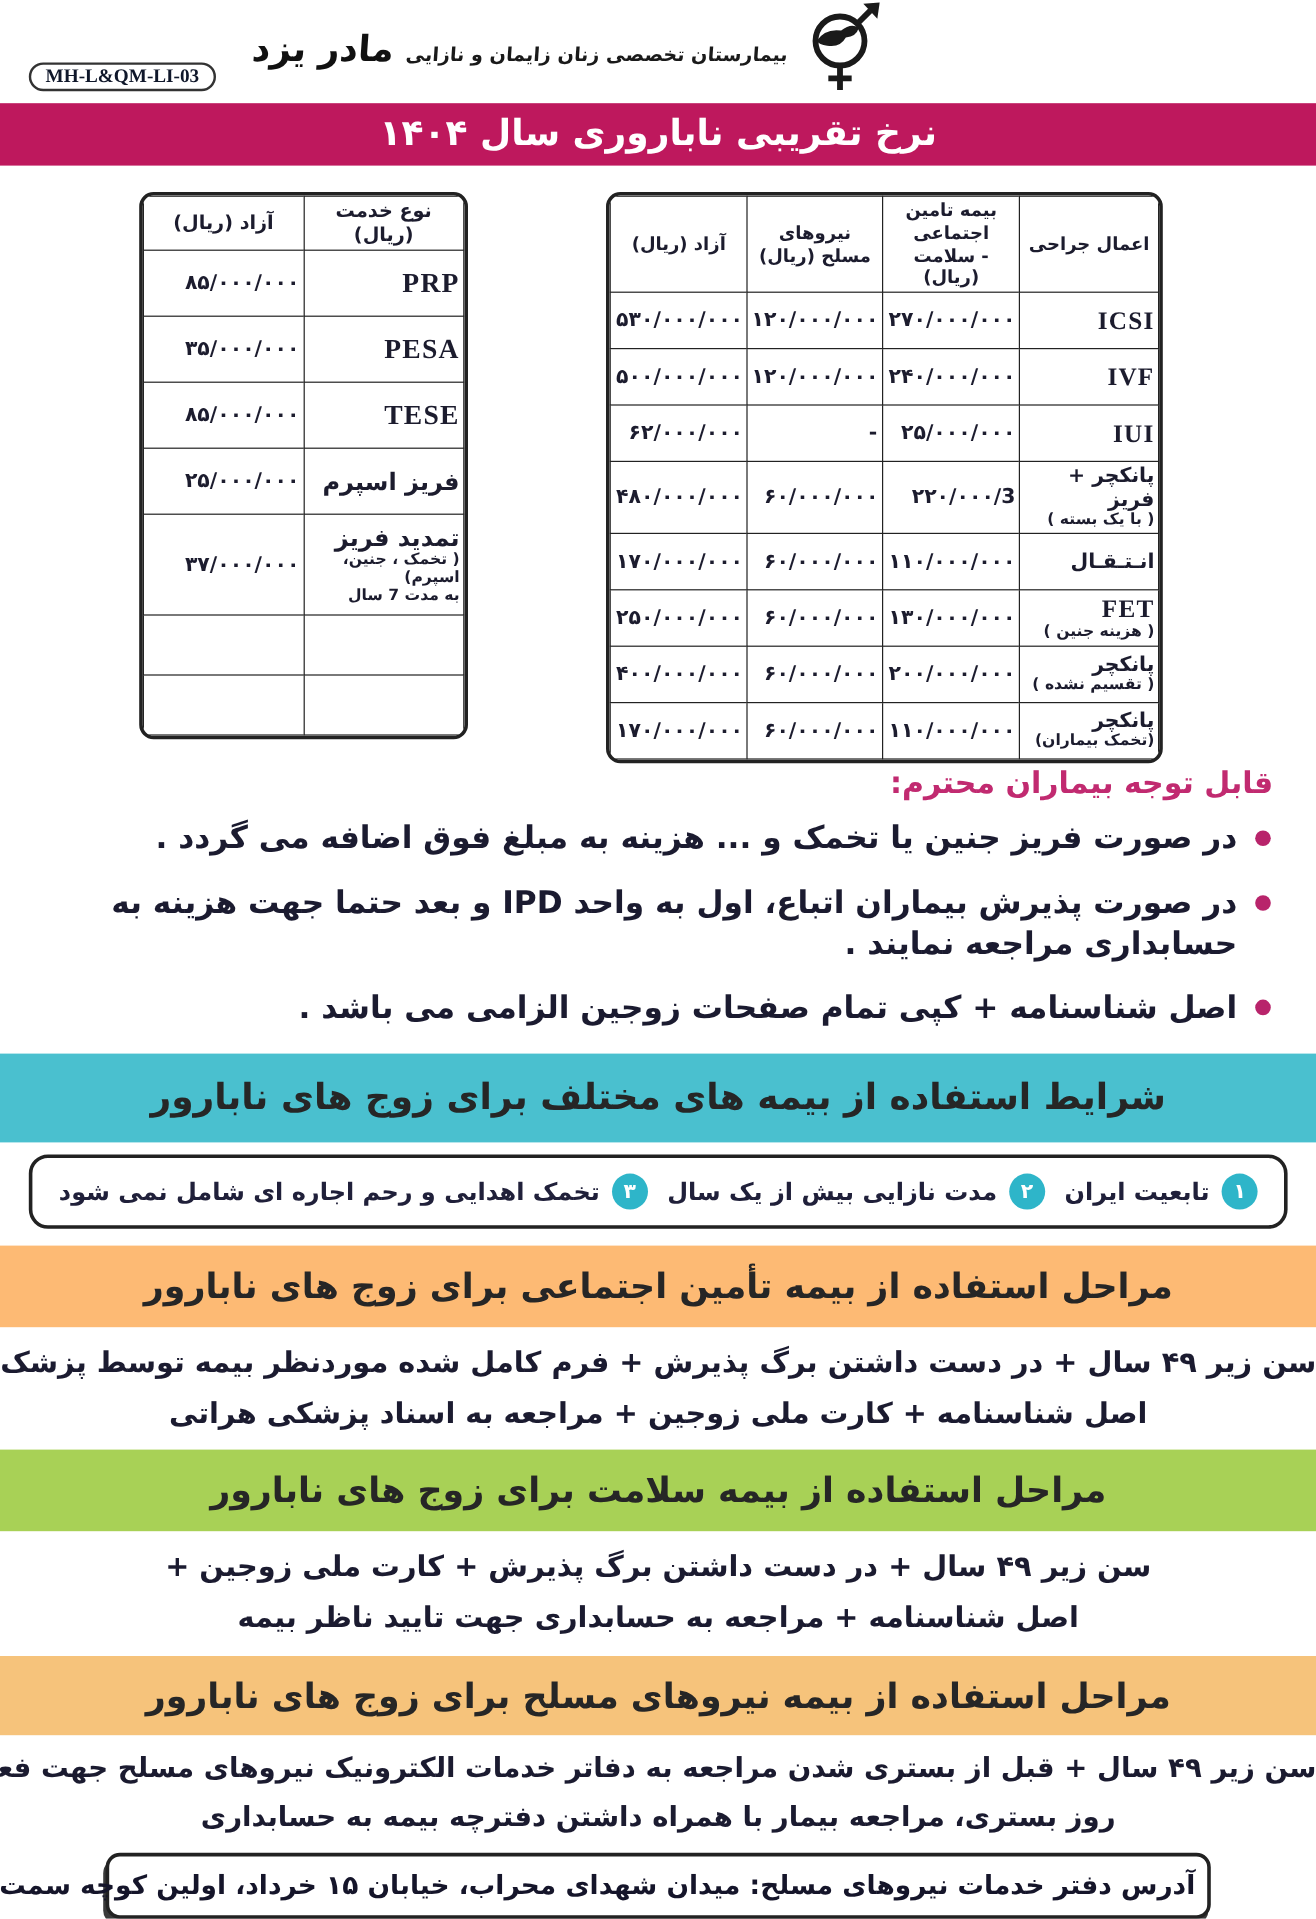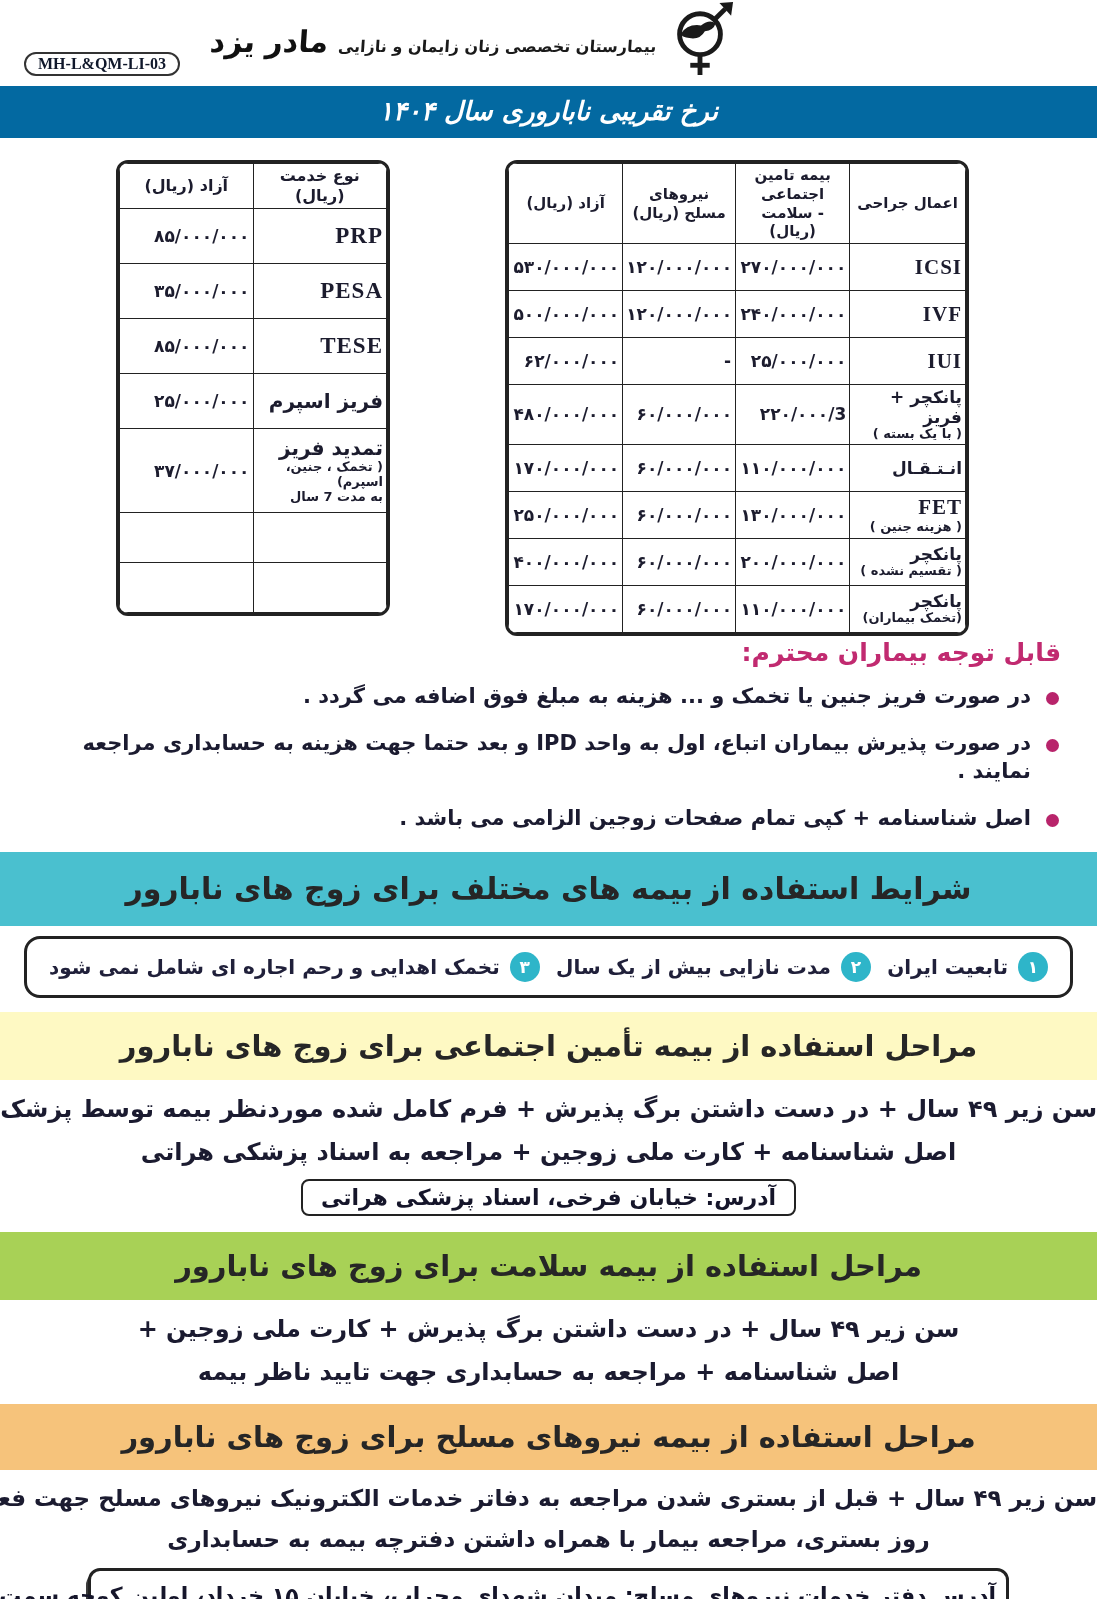--- a/index.html
+++ b/index.html
@@ -32,23 +32,23 @@
   .logo { flex:0 0 auto; }
   .brand-name { text-align:left; line-height:1.05; white-space:nowrap; transform:skewX(-4deg); }
   .brand-name .small { font-size:16px; font-weight:bold; color:#1a1a1a; }
   .brand-name .big   { font-size:30px; font-weight:bold; color:#111; margin-right:5px; }
 
   
   .banner {
     display:flex; align-items:center; justify-content:center;
     font-weight:bold; text-align:center; line-height:1.2;
   }
-  .banner-title { height:52px; background:#0369a1; color:#ffffff; font-size:26px;font-style:italic; }
+  .banner-title { height:52px; background:#be185d; color:#ffffff; font-size:30px; }
   .banner-teal   { height:74px; background:#4ac0cf; color:#262626; font-size:30px; margin-top:18px; }
-  .banner-purple { height:68px; background:#fef9c3; color:#262626; font-size:29px; margin-top:14px; }
+  .banner-purple { height:68px; background:#fdba74; color:#262626; font-size:29px; margin-top:14px; }
   .banner-green  { height:68px; background:#a8d156; color:#262626; font-size:29px; margin-top:16px; }
   .banner-orange { height:66px; background:#f6c37b; color:#262626; font-size:29px; margin-top:18px; }
 
   
   .tables-wrap { position:relative; height:480px; }
   .tbl-wrap {
     position:absolute;
     border:3px solid #222; border-radius:12px; overflow:hidden; background:#fff;
   }
   .tbl-surgical { top:22px; right:128px; width:464px; }
@@ -68,21 +68,21 @@
   .tbl-services .proc-name.latin { font-size:23px; }
   .tbl-services .proc-name.fa { font-size:20px; }
   .proc-sub { font-size:13px; font-weight:bold; line-height:1.15; }
   .proc-sub:empty { display:none; }
 
   
   .notes { margin-top:20px; padding:0 36px; }
   .notes-heading { color:#c12a70; font-size:25px; font-weight:bold; margin-bottom:16px; }
   .note-item {
     position:relative; padding-right:30px; margin-bottom:20px;
-    font-size:21px; font-weight:bold; color:#1b1b30; line-height:1.3;
+    font-size:26px; font-weight:bold; color:#1b1b30; line-height:1.3;
   }
   .note-item .dot {
     position:absolute; right:2px; top:9px;
     width:13px; height:13px; border-radius:50%; background:#b8246b;
   }
 
   
   .conditions-box {
     margin:10px 24px 0; height:62px;
     border:3px solid #222; border-radius:16px;
@@ -319,23 +319,20 @@
     </div>
     <div class="cond-item">
       <span class="cond-num">۳</span>
       <span class="cond-label">تخمک اهدایی و رحم اجاره ای شامل نمی شود</span>
     </div>
   </div>
 
   <div class="banner banner-purple">مراحل استفاده از بیمه تأمین اجتماعی برای زوج های نابارور</div>
   <div class="sect-line">سن زیر ۴۹ سال +  در دست داشتن برگ پذیرش + فرم کامل شده موردنظر بیمه توسط پزشک +</div>
   <div class="sect-line">اصل شناسنامه + کارت ملی زوجین + مراجعه به اسناد پزشکی هراتی</div>
-  <div class="chip-row">
-    <span class="addr-chip">آدرس: خیابان فرخی، اسناد پزشکی هراتی</span>
-  </div>
 
   <div class="banner banner-green">مراحل استفاده از بیمه سلامت برای زوج های نابارور</div>
   <div class="sect-line">سن زیر ۴۹ سال +  در دست داشتن برگ پذیرش  + کارت ملی زوجین +</div>
   <div class="sect-line">اصل شناسنامه  + مراجعه به حسابداری جهت تایید ناظر بیمه</div>
 
   <div class="banner banner-orange">مراحل استفاده از بیمه نیروهای مسلح برای زوج های نابارور</div>
   <div class="sect-line smaller">سن زیر ۴۹ سال + قبل از بستری شدن  مراجعه به دفاتر خدمات الکترونیک نیروهای مسلح جهت فعالسازی ناباروری</div>
   <div class="sect-line smaller">روز بستری، مراجعه بیمار با همراه داشتن دفترچه بیمه به حسابداری</div>
 
   <div class="bottom-box">آدرس دفتر خدمات نیروهای مسلح:  میدان شهدای محراب، خیابان ۱۵ خرداد، اولین کوچه سمت راست</div>

